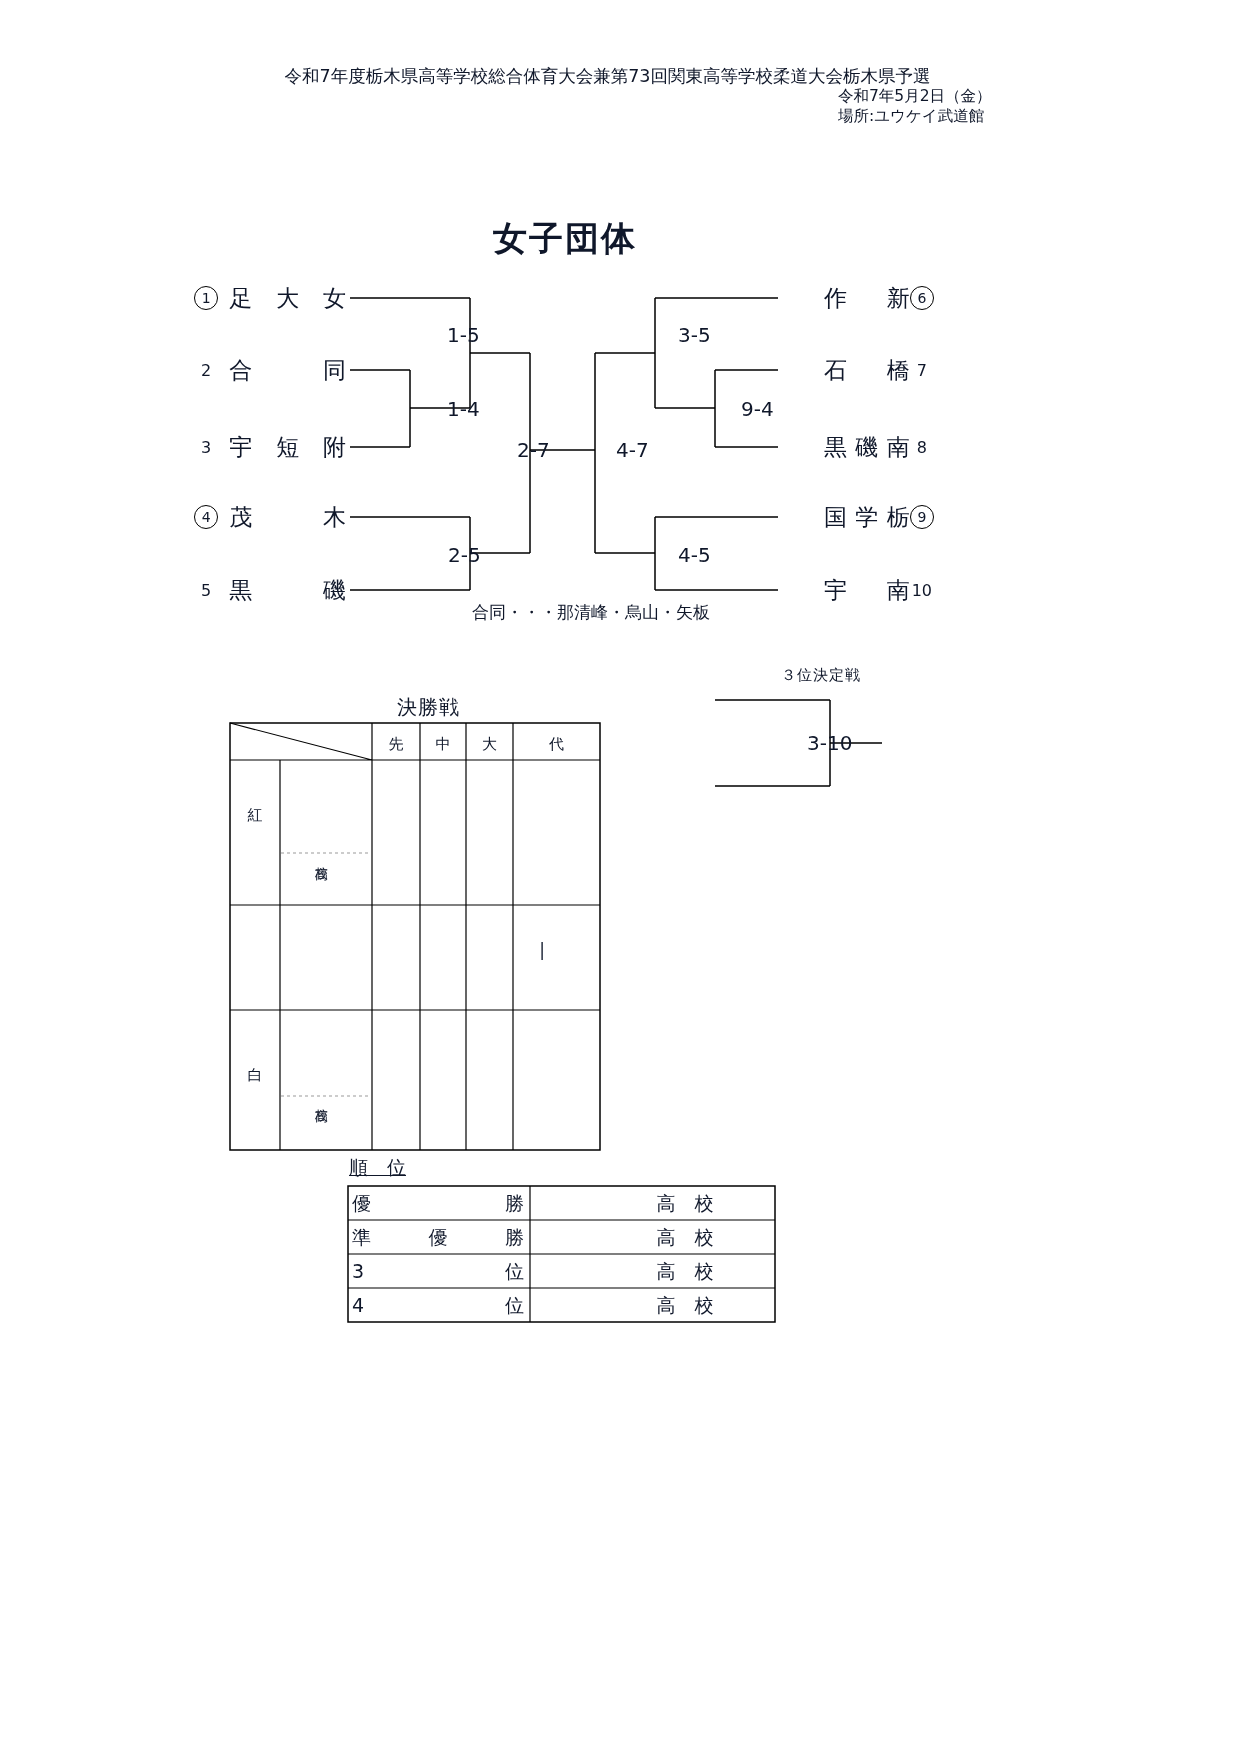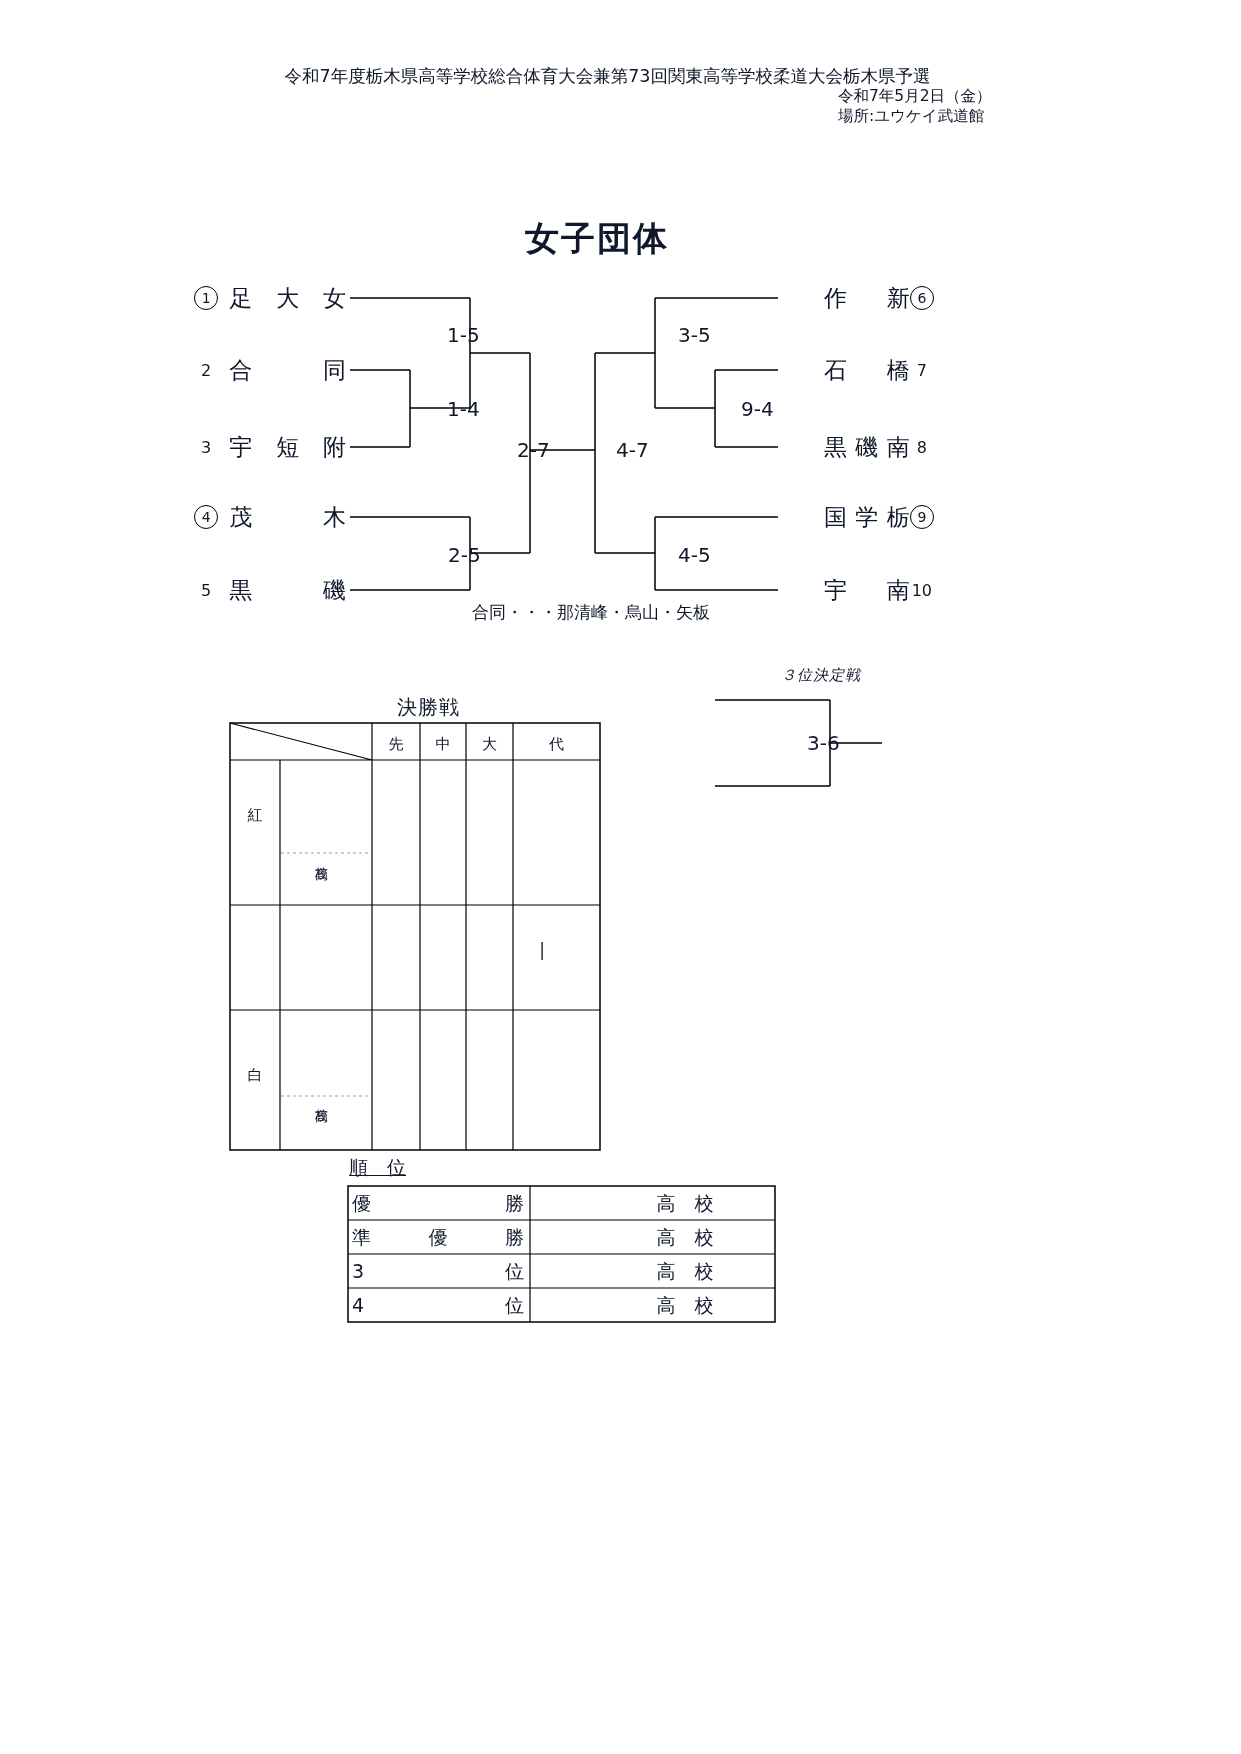--- a/index.html
+++ b/index.html
@@ -4,42 +4,42 @@
 <style>
   html,body{margin:0;padding:0;background:#fff;}
   .page{
     position:relative;width:1241px;height:1754px;background:#fff;color:#0f172a;
     font-family:"DejaVu Sans","Liberation Sans",sans-serif;overflow:hidden;
   }
   .abs{position:absolute;}
   .lines{position:absolute;left:0;top:0;pointer-events:none;}
   .doc-title{top:64px;left:0;width:1215px;text-align:center;font-size:17.5px;white-space:nowrap;}
   .doc-meta{left:838px;top:86px;font-size:15.5px;line-height:20px;white-space:nowrap;}
-  .event-title{top:216px;left:0;width:1130px;text-align:center;font-size:34px;font-weight:bold;letter-spacing:2px;padding-left:32px;}
+  .event-title{top:216px;left:0;width:1130px;text-align:center;font-size:34px;font-weight:bold;letter-spacing:2px;}
   .team{height:28px;display:flex;align-items:center;white-space:nowrap;}
   .team .seed{font-size:16px;text-align:center;}
   .team .tname{font-size:23px;text-align:justify;text-align-last:justify;margin-left:44px;}
   .team-left{left:192px;width:154px;}
   .team-left .seed{width:30px;}
   .team-left .tname{margin-left:9px;width:124px;}
   .team-right{left:780px;width:154px;}
   .team-right .tname{width:120px;}
   .team-right .seed{width:34px;}
   .circled{
     display:inline-block;width:22px;height:22px;line-height:22px;border:1.5px solid #000;
     border-radius:50%;font-size:14px !important;margin:0 auto;
   }
   .mlabel{font-size:20px;white-space:nowrap;margin-left:20px;}
   .note{font-size:17px;white-space:nowrap;}
   .final-title{font-size:20px;letter-spacing:1px;}
   .colhead{height:26px;line-height:26px;text-align:center;font-size:15px;}
   .side-label{width:50px;text-align:center;font-size:15px;}
   .vtext{writing-mode:vertical-rl;text-orientation:upright;font-size:13px;line-height:18px;height:40px;}
   .center-mark{width:20px;text-align:center;font-size:17px;}
-  .third-title{font-size:15px;letter-spacing:1px;font-style:italic;}
+  .third-title{font-size:15px;letter-spacing:1px;}
   .rank-title{font-size:19px;text-decoration:underline;}
   .rank-cell{width:172px;height:28px;line-height:28px;font-size:19px;text-align:justify;text-align-last:justify;}
   .school-cell{width:180px;height:28px;line-height:28px;font-size:19px;text-align:center;}
 </style>
 </head>
 <body>
 
 <div class="page">
 
   <svg class="lines" width="1241" height="1754" viewBox="0 0 1241 1754">
@@ -130,21 +130,21 @@
   <div class="abs colhead" style="left:420px;top:731px;width:46px">中</div>
   <div class="abs colhead" style="left:466px;top:731px;width:47px">大</div>
   <div class="abs colhead" style="left:513px;top:731px;width:87px">代</div>
   <div class="abs side-label" style="left:230px;top:806px">紅</div>
   <div class="abs side-label" style="left:230px;top:1066px">白</div>
   <div class="abs vtext" style="left:312px;top:856px">高校</div>
   <div class="abs vtext" style="left:312px;top:1098px">高校</div>
   <div class="abs center-mark" style="left:532px;top:940px">|</div>
 
   <div class="abs third-title" style="left:781px;top:666px">３位決定戦</div>
-  <span class="abs mlabel" style="left:787px;top:731px">3-6</span>
+  <span class="abs mlabel" style="left:787px;top:731px">3-10</span>
 
   <div class="abs rank-title" style="left:349px;top:1155px">順　位</div>
   <div class="abs rank-cell" style="left:352px;top:1189px">優勝</div>
   <div class="abs school-cell" style="left:595px;top:1189px">高　校</div>
   <div class="abs rank-cell" style="left:352px;top:1223px">準優勝</div>
   <div class="abs school-cell" style="left:595px;top:1223px">高　校</div>
   <div class="abs rank-cell" style="left:352px;top:1257px">3位</div>
   <div class="abs school-cell" style="left:595px;top:1257px">高　校</div>
   <div class="abs rank-cell" style="left:352px;top:1291px">4位</div>
   <div class="abs school-cell" style="left:595px;top:1291px">高　校</div>

